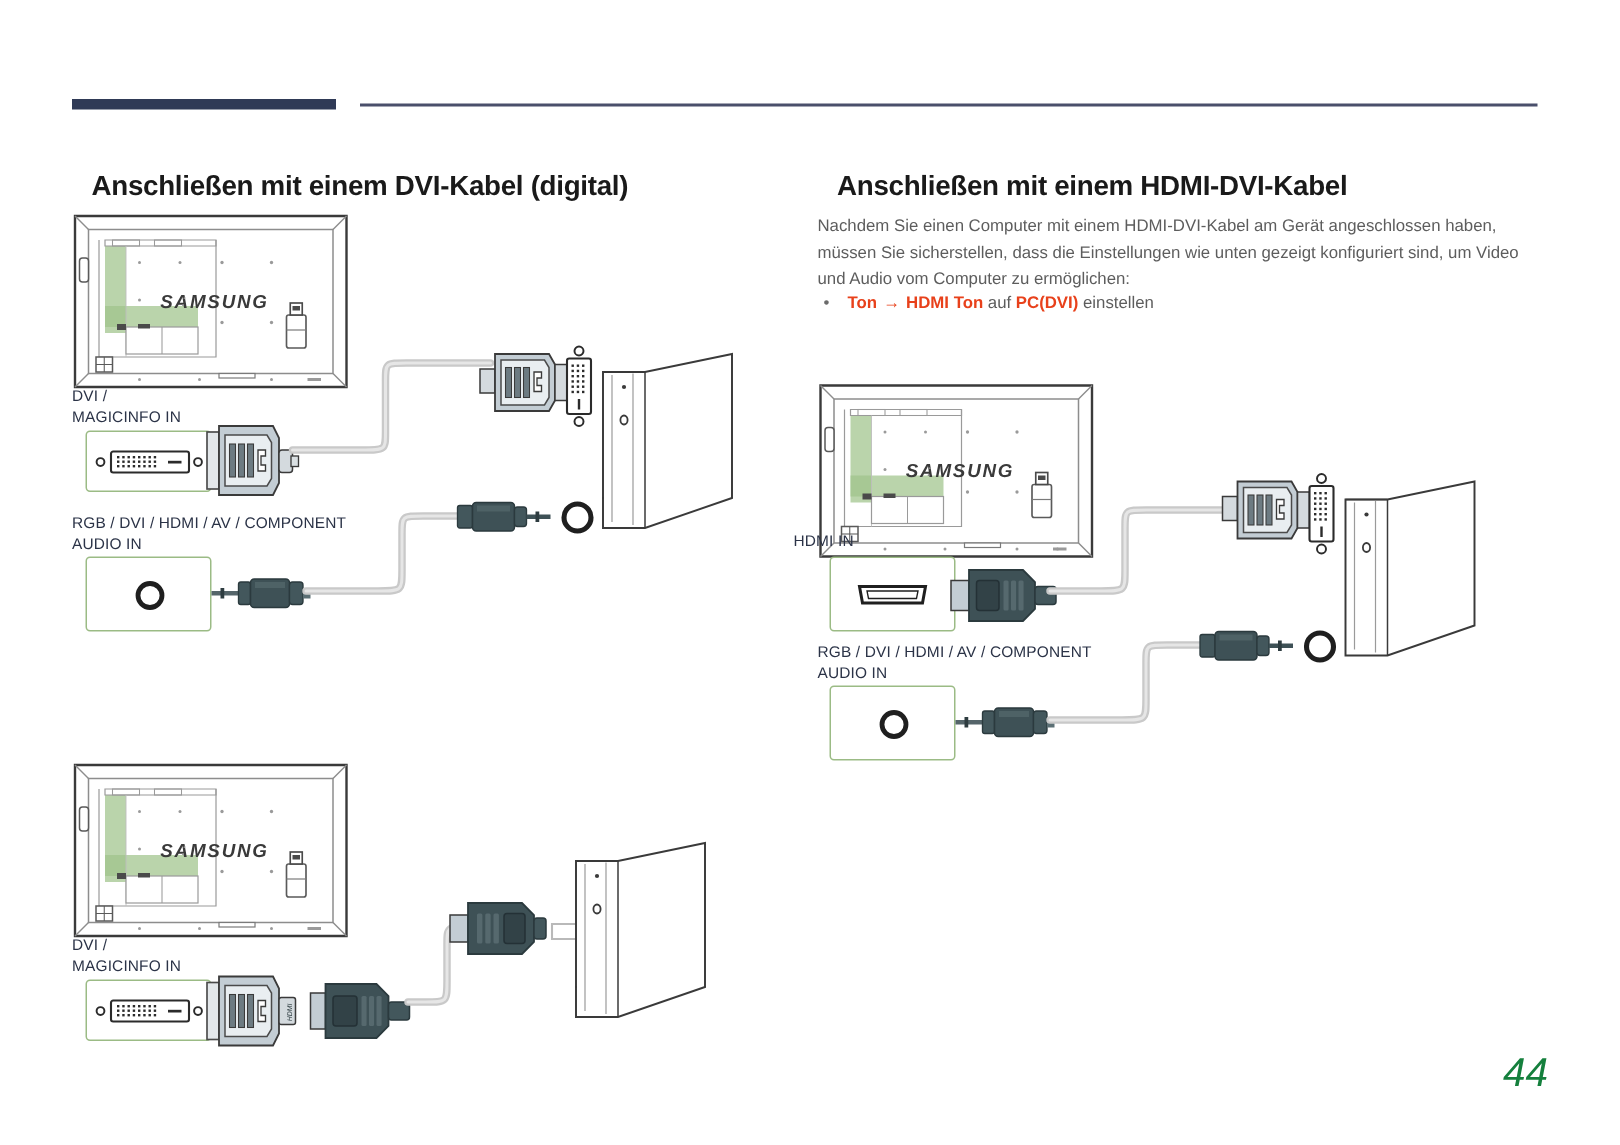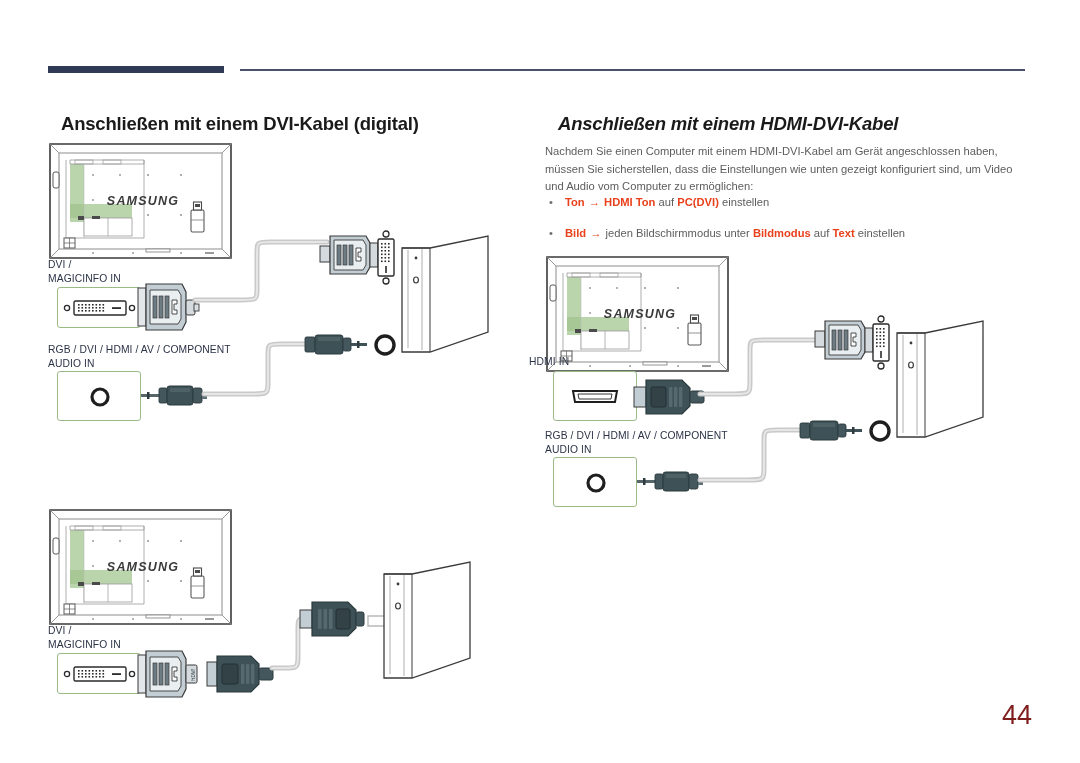--- a/index.html
+++ b/index.html
@@ -25,21 +25,21 @@
   }
 
   
   h1.sec-title{
     position:absolute;margin:13px;padding:0;
     font-size:18.5px;font-weight:bold;color:#1a1a1a;
     letter-spacing:-0.2px;
     white-space:nowrap;
   }
   #title-left{left:48px;top:100px;}
-  #title-right{left:545px;top:100px;font-style:italic;}
+  #title-right{left:545px;top:100px;}
 
   
   .intro{
     position:absolute;left:545px;top:132px;width:480px;
     font-size:11.2px;line-height:17.5px;color:#5d5d5d;
   }
 
   
   .bullets{
     position:absolute;left:549px;top:182px;width:480px;
@@ -69,21 +69,21 @@
 
   
   .port-box{
     position:absolute;border:1.6px solid #9bbb85;border-radius:3px;
     background:#ffffff;box-sizing:border-box;
   }
 
   
   .pageno{
     position:absolute;right:48px;top:700px;
-    font-size:27px;color:#7f1d1d;font-weight:normal;
+    font-size:27px;color:#15803d;font-weight:normal;font-style:italic;
   }
 
   
   .art{position:absolute;font-style:italic;}
   svg{display:block;overflow:visible;}
 </style>
 </head>
 <body>
 
 <div class="page">
@@ -468,21 +468,20 @@
       <ellipse cx="16" cy="46" rx="2.4" ry="3" fill="none" stroke="#3a3a3a" stroke-width="1.2"></ellipse>
     </svg>
   </div>
 
   <h1 class="sec-title" id="title-right">Anschließen mit einem HDMI-DVI-Kabel</h1>
 
   <p class="intro">Nachdem Sie einen Computer mit einem HDMI-DVI-Kabel am Gerät angeschlossen haben, müssen Sie sicherstellen, dass die Einstellungen wie unten gezeigt konfiguriert sind, um Video und Audio vom Computer zu ermöglichen:</p>
 
   <div class="bullets" id="bullets">
       <span class="row"><span class="dot">•</span><span class="hl">Ton</span> <span class="arw">→</span> <span class="hl">HDMI Ton</span> <span>auf</span> <span class="hl">PC(DVI)</span> <span>einstellen</span></span>
-      <span class="row"><span class="dot">•</span><span class="hl">Bild</span> <span class="arw">→</span> <span>jeden Bildschirmmodus unter</span> <span class="hl">Bildmodus</span> <span>auf</span> <span class="hl">Text</span> <span>einstellen</span></span>
     </div>
 
   <div class="art" style="left:545px;top:255px;">
     <svg width="185" height="118" viewBox="0 0 185 118">
       <path d="M2 2 H183 V116 H2 Z" fill="#ffffff" stroke="#3a3a3a" stroke-width="1.6"></path>
       <path d="M11 11 H174 V107 H11 Z" fill="#ffffff" stroke="#8d8d8d" stroke-width="1"></path>
       <line x1="2" y1="2" x2="11" y2="11" stroke="#8d8d8d" stroke-width="0.9"></line>
       <line x1="183" y1="2" x2="174" y2="11" stroke="#8d8d8d" stroke-width="0.9"></line>
       <line x1="2" y1="116" x2="11" y2="107" stroke="#8d8d8d" stroke-width="0.9"></line>
       <line x1="183" y1="116" x2="174" y2="107" stroke="#8d8d8d" stroke-width="0.9"></line>

